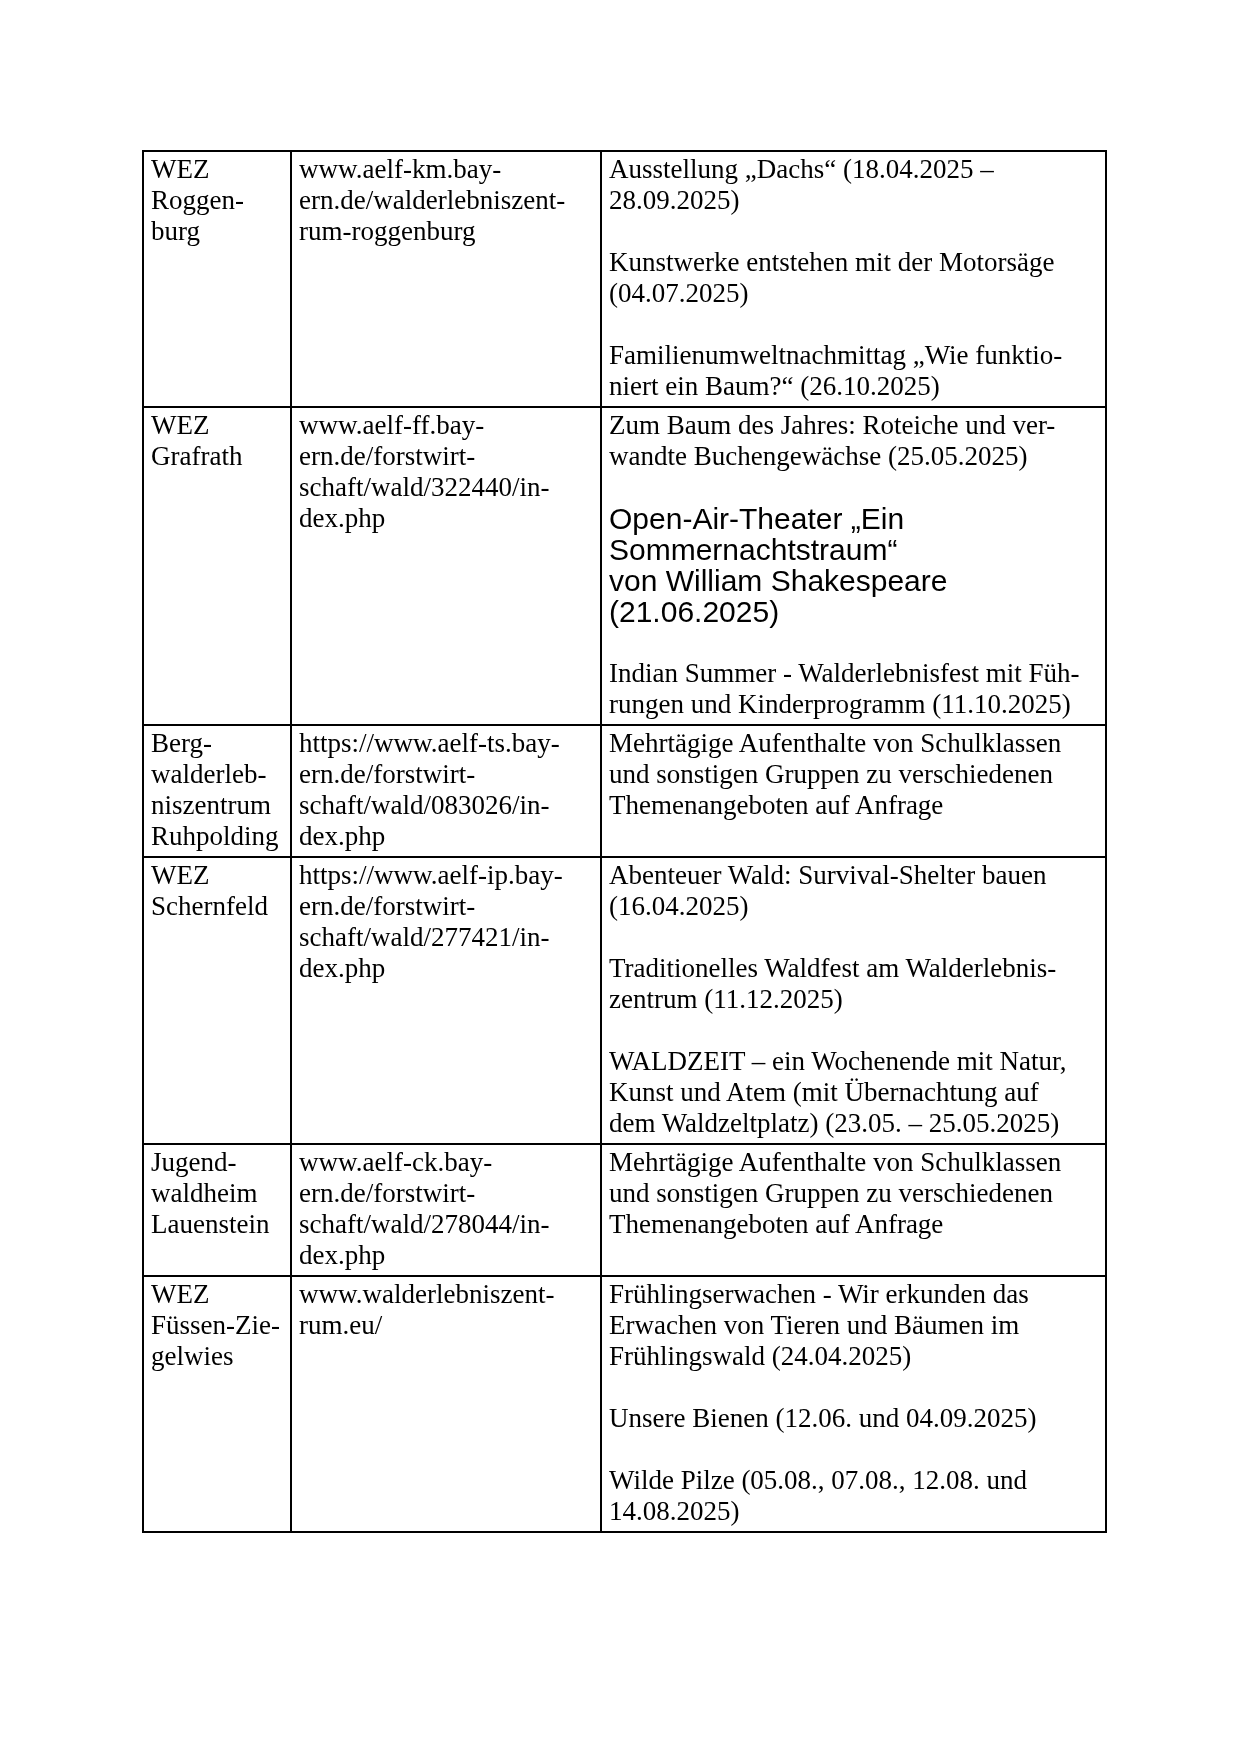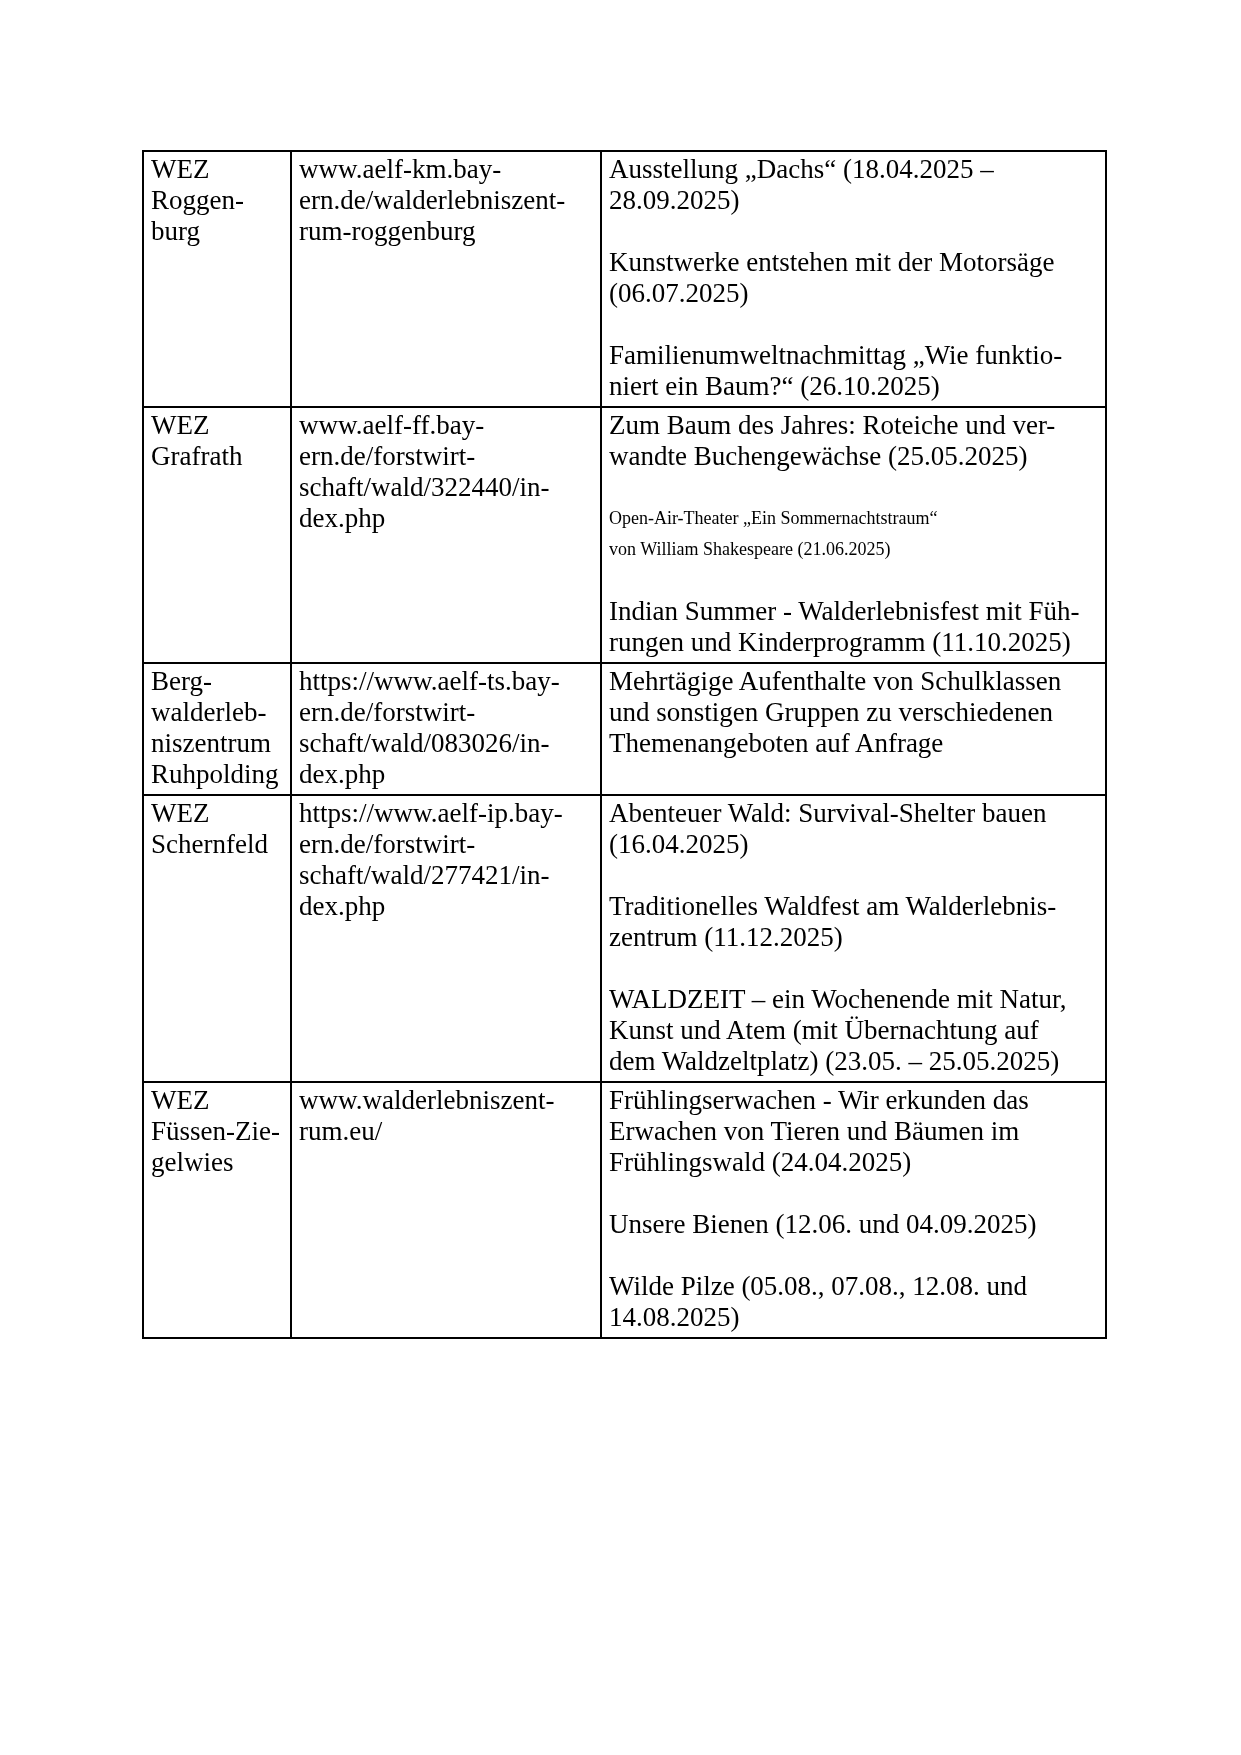--- a/index.html
+++ b/index.html
@@ -40,22 +40,22 @@
     word-wrap: break-word;
   }
   .event-paragraph {
     white-space: pre-line;
     margin: 0 0 31px 0;
   }
   .event-paragraph:last-child {
     margin-bottom: 0;
   }
   .event-paragraph.sans {
-    font-family: Liberation Serif, serif;
-    font-size: 18px;
+    font-family: Liberation Sans, sans-serif;
+    font-size: 30px;
     line-height: 31px;
   }
   .event-paragraph.serif {
     font-family: Liberation Serif, serif;
   }
 </style>
 </head>
 <body>
 
 <div class="doc-page">
@@ -68,21 +68,21 @@
     <tbody>
         <tr>
           <td>WEZ
 Roggen-
 burg</td>
           <td>www.aelf-km.bay-
 ern.de/walderlebniszent-
 rum-roggenburg</td>
           <td><div class="event-paragraph serif">Ausstellung „Dachs“ (18.04.2025 –
 28.09.2025)</div><div class="event-paragraph serif">Kunstwerke entstehen mit der Motorsäge
-(06.07.2025)</div><div class="event-paragraph serif">Familienumweltnachmittag „Wie funktio-
+(04.07.2025)</div><div class="event-paragraph serif">Familienumweltnachmittag „Wie funktio-
 niert ein Baum?“ (26.10.2025)</div></td>
         </tr>
         <tr>
           <td>WEZ
 Grafrath</td>
           <td>www.aelf-ff.bay-
 ern.de/forstwirt-
 schaft/wald/322440/in-
 dex.php</td>
           <td><div class="event-paragraph serif">Zum Baum des Jahres: Roteiche und ver-
@@ -110,20 +110,32 @@
 ern.de/forstwirt-
 schaft/wald/277421/in-
 dex.php</td>
           <td><div class="event-paragraph serif">Abenteuer Wald: Survival-Shelter bauen
 (16.04.2025)</div><div class="event-paragraph serif">Traditionelles Waldfest am Walderlebnis-
 zentrum (11.12.2025)</div><div class="event-paragraph serif">WALDZEIT – ein Wochenende mit Natur,
 Kunst und Atem (mit Übernachtung auf
 dem Waldzeltplatz) (23.05. – 25.05.2025)</div></td>
         </tr>
         <tr>
+          <td>Jugend-
+waldheim
+Lauenstein</td>
+          <td>www.aelf-ck.bay-
+ern.de/forstwirt-
+schaft/wald/278044/in-
+dex.php</td>
+          <td><div class="event-paragraph serif">Mehrtägige Aufenthalte von Schulklassen
+und sonstigen Gruppen zu verschiedenen
+Themenangeboten auf Anfrage</div></td>
+        </tr>
+        <tr>
           <td>WEZ
 Füssen-Zie-
 gelwies</td>
           <td>www.walderlebniszent-
 rum.eu/</td>
           <td><div class="event-paragraph serif">Frühlingserwachen - Wir erkunden das
 Erwachen von Tieren und Bäumen im
 Frühlingswald (24.04.2025)</div><div class="event-paragraph serif">Unsere Bienen (12.06. und 04.09.2025)</div><div class="event-paragraph serif">Wilde Pilze (05.08., 07.08., 12.08. und
 14.08.2025)</div></td>
         </tr>

